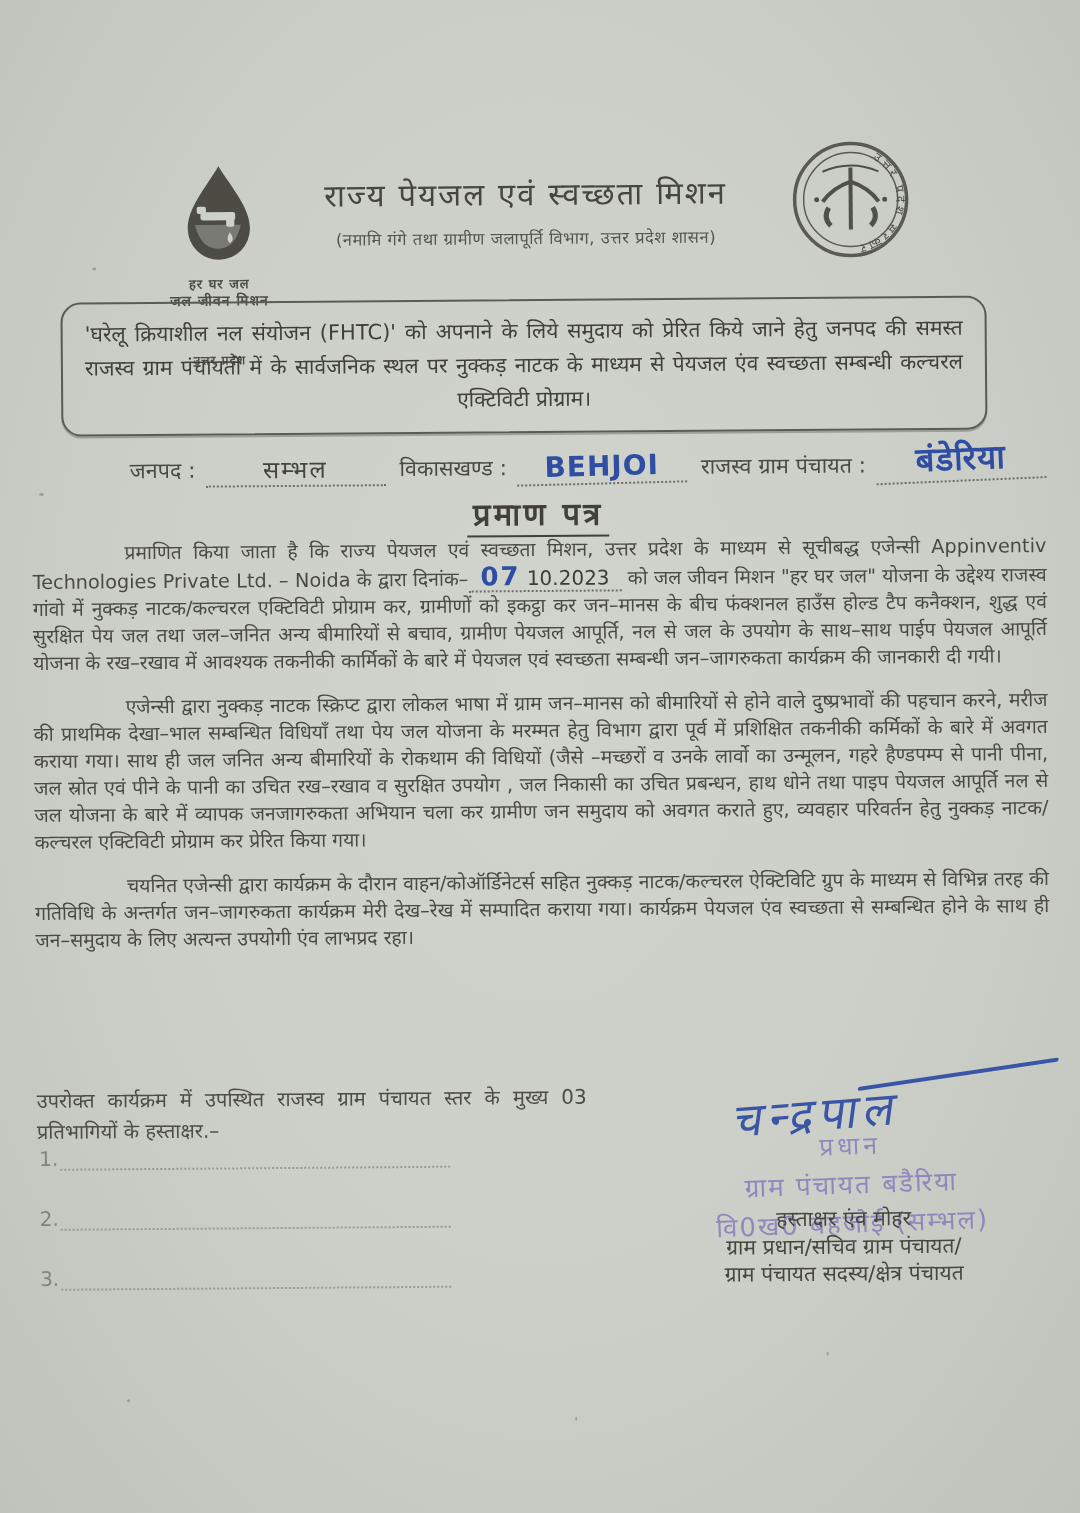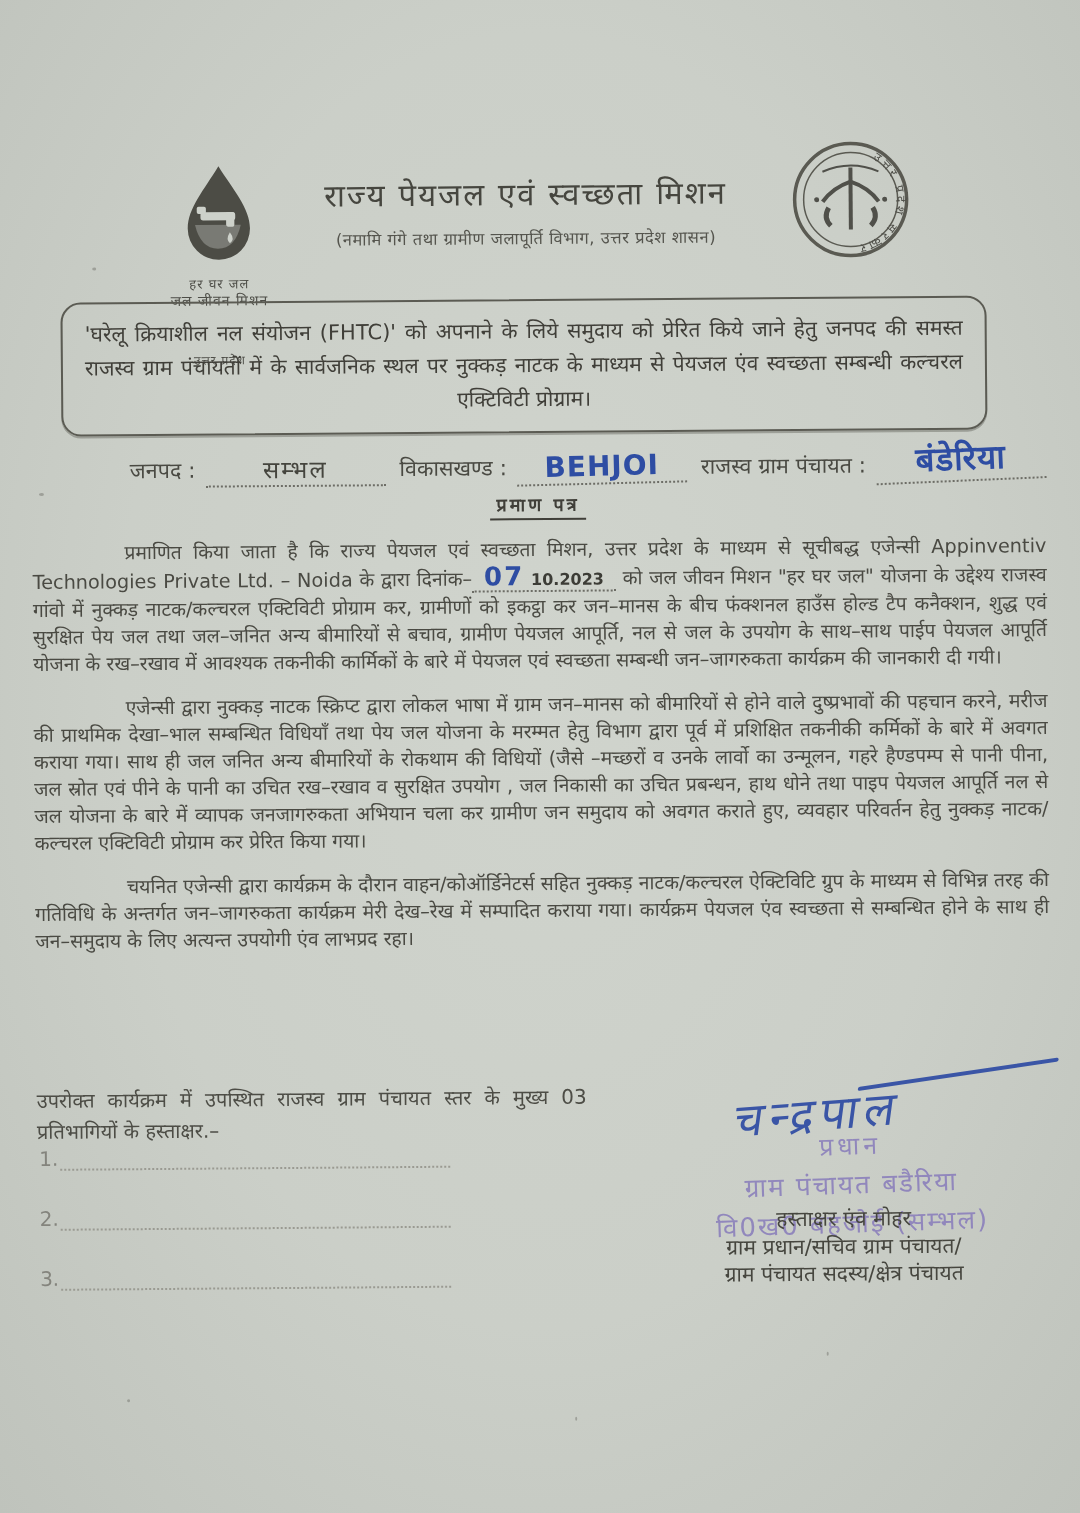--- a/index.html
+++ b/index.html
@@ -15,21 +15,21 @@
     overflow:hidden;
   }
   .sheet{
     position:absolute;inset:0;
     transform:rotate(-0.45deg);
     transform-origin:540px 756px;
     color:#45453f;
   }
   
   .logo-left{position:absolute;left:168px;top:162px;width:110px;text-align:center;}
-  .logo-left .logo-text{font-size:13px;font-weight:normal;line-height:1.25;color:#4d4d47;letter-spacing:1px;}
+  .logo-left .logo-text{font-size:13px;font-weight:bold;line-height:1.25;color:#4d4d47;letter-spacing:1px;}
   .logo-left .logo-text .t2{font-size:14px;}
   .logo-left .logo-text .t3{font-size:12px;margin-top:43px;}
   .header-center{position:absolute;left:290px;top:172px;width:480px;text-align:center;}
   .header-title{font-size:31px;letter-spacing:2px;color:#46463f;font-weight:500;}
   .header-sub{margin-top:12px;font-size:16.5px;color:#55554e;letter-spacing:.5px;}
   .seal{position:absolute;left:793px;top:140px;width:124px;height:124px;}
   
   .notice-box{
     position:absolute;left:64px;top:299px;width:878px;
     border:2.5px solid #5b5b53;border-radius:20px;
@@ -46,29 +46,29 @@
     text-align:center;padding:0 6px 0;
     display:inline-block;
   }
   .v-janpad{width:168px;font-size:24px;color:#45453e;letter-spacing:2px;}
   .v-block{width:158px;font-size:28px;color:#2e4da3;font-weight:600;letter-spacing:1px;transform:rotate(-1deg);}
   .v-panch{width:158px;font-size:33px;color:#2e4da3;font-weight:600;overflow:visible;white-space:nowrap;transform:rotate(-2deg);letter-spacing:1px;}
   .gap1{width:14px;}.gap2{width:10px;}
   
   .cert-heading{position:absolute;left:0;top:492px;width:1080px;text-align:center;}
   .cert-heading span{
-    font-size:18px;font-weight:bold;color:#403f39;letter-spacing:3px;
+    font-size:31px;font-weight:bold;color:#403f39;letter-spacing:3px;
     border-bottom:2.5px solid #403f39;padding:0 6px 3px;
   }
   
   .bodytext{position:absolute;left:34px;top:536px;width:1014px;font-size:19.3px;line-height:27px;text-align:justify;color:#4a4a43;}
   .bodytext p{margin:0 0 17px;text-indent:92px;}
   .datefield{border-bottom:2px dotted #6d6d66;padding:0 12px;white-space:nowrap;}
   .date-hand{color:#2e4da3;font-size:26px;font-weight:bold;letter-spacing:2px;}
-  .date-stamp{color:#3c3c36;font-size:16px;font-weight:bold;}
+  .date-stamp{color:#3c3c36;font-size:20px;font-weight:normal;}
   
   .participants{position:absolute;left:34px;top:1082px;width:550px;font-size:20px;line-height:1.55;color:#4d4d46;text-align:justify;}
   .sign-slot{position:absolute;left:36px;font-size:20px;color:#84847d;display:flex;align-items:flex-end;}
   .sign-slot .num{margin-right:2px;}
   .sign-slot .dots{width:390px;border-bottom:2px dotted #9a9a92;height:18px;}
   .slot1{top:1143px;}.slot2{top:1203px;}.slot3{top:1263px;}
   
   .signature{
     position:absolute;left:732px;top:1078px;width:320px;
     font-size:46px;color:#3a55a6;

